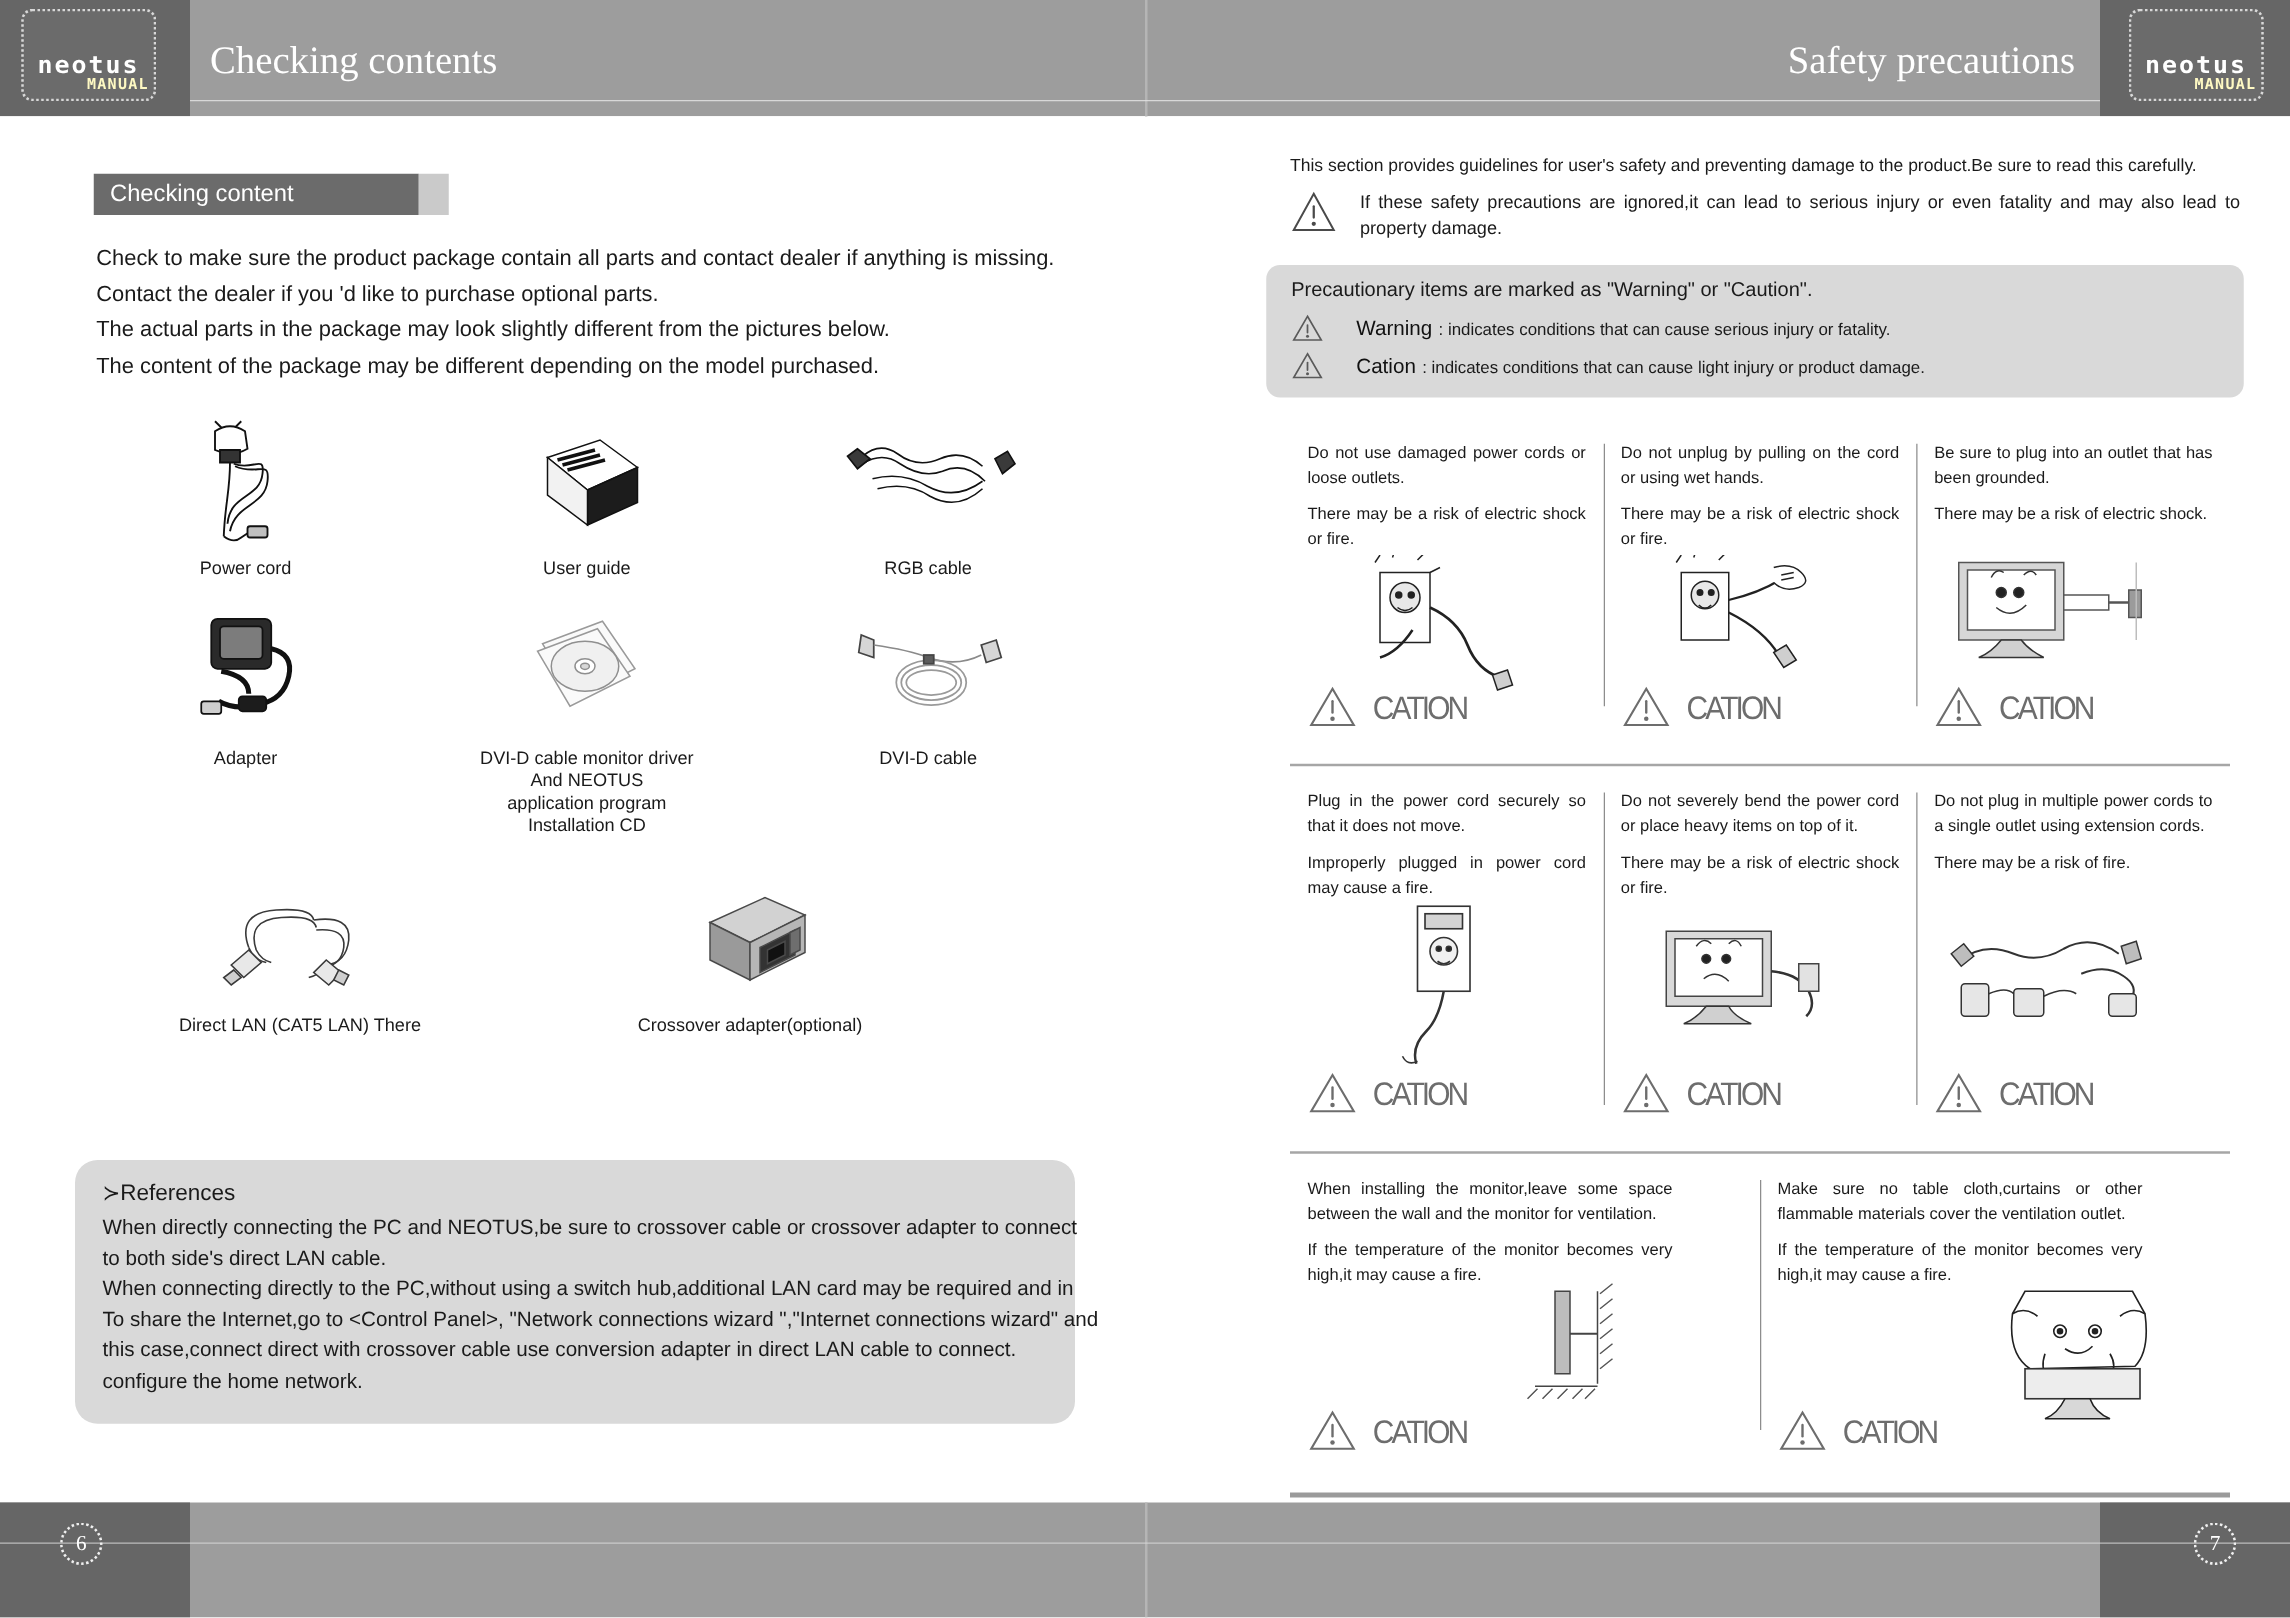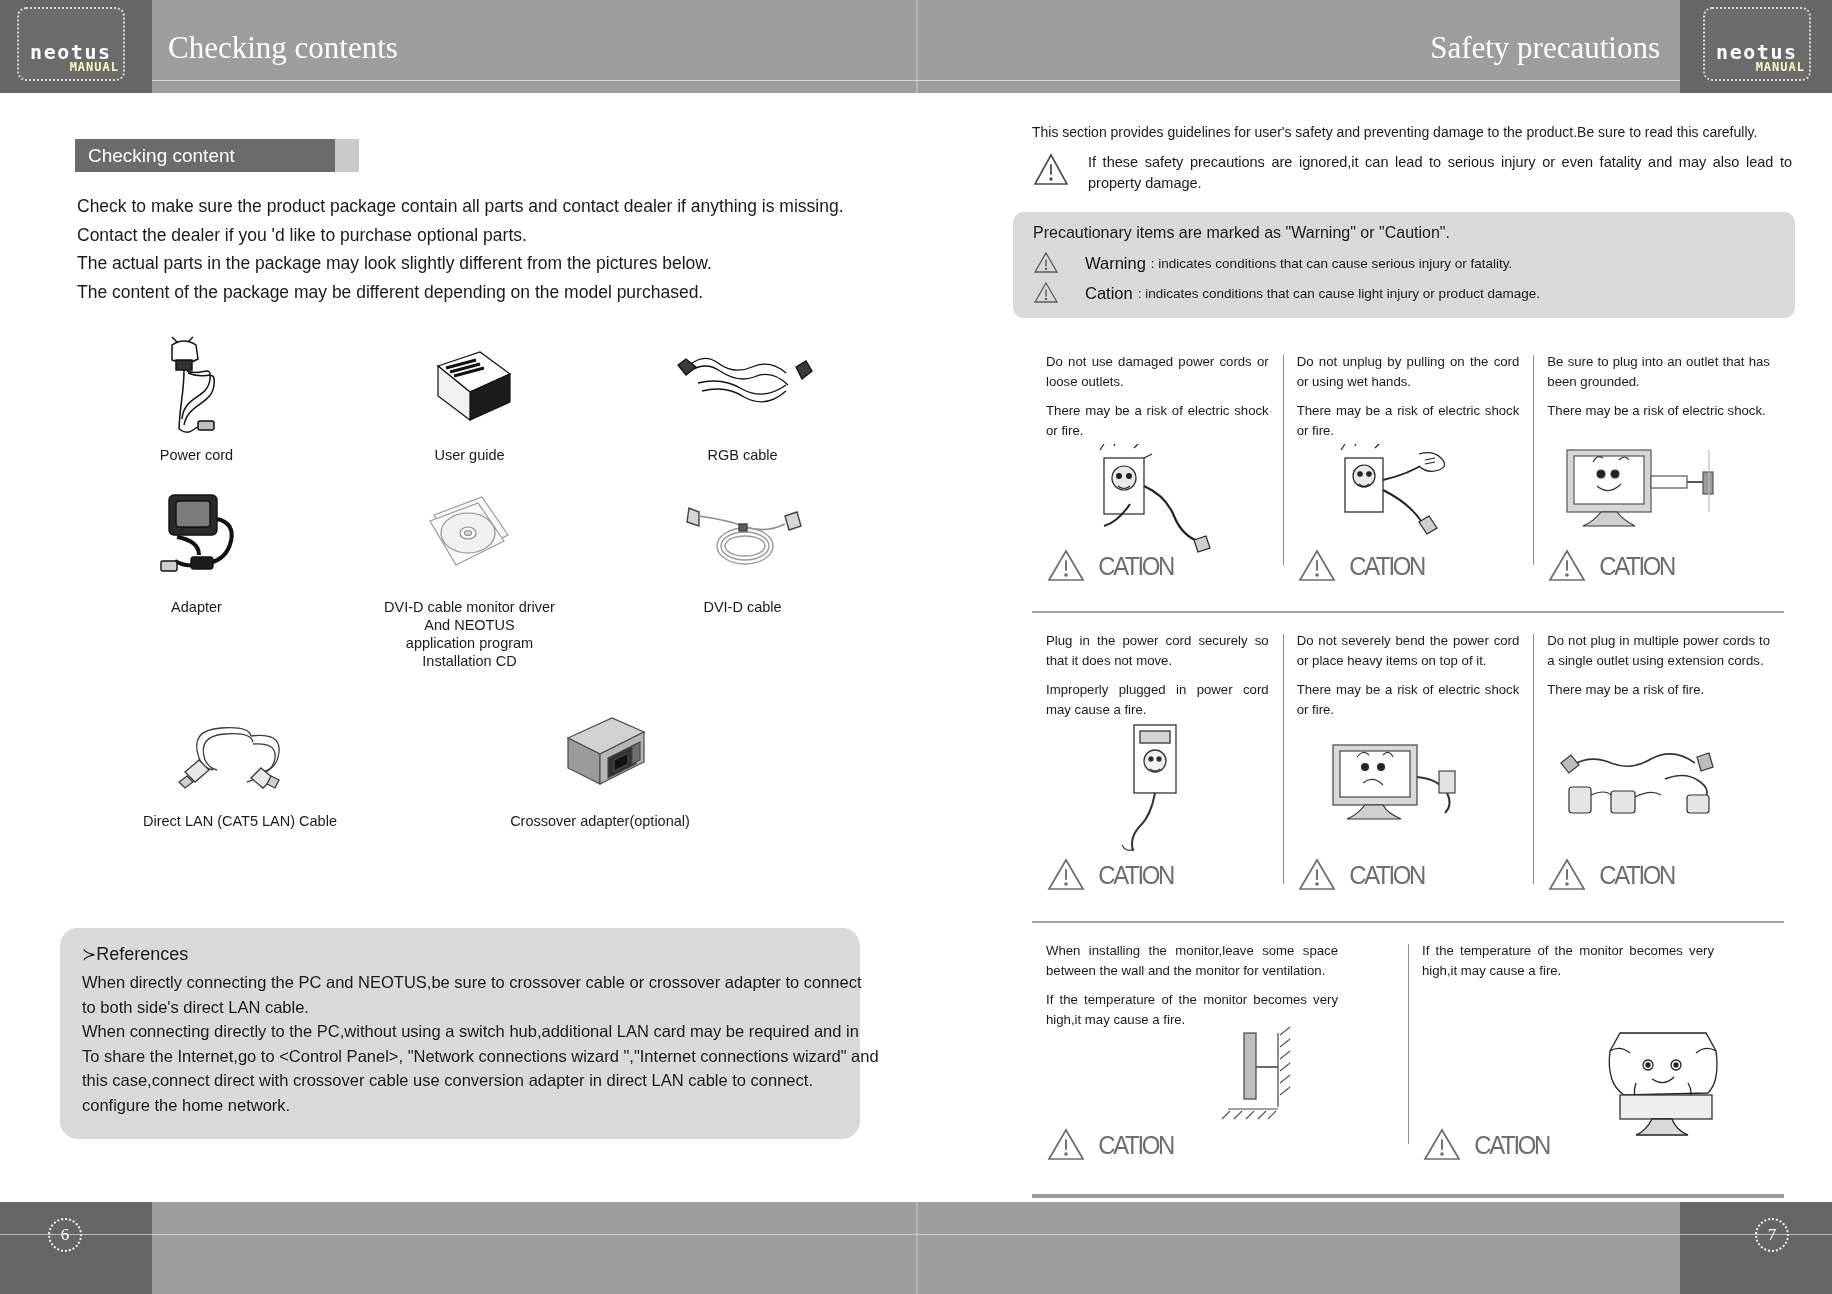--- a/index.html
+++ b/index.html
@@ -103,21 +103,21 @@
     position:absolute;left:1013px;top:212px;width:782px;height:106px;
     background:#d9d9d9;border-radius:11px;box-sizing:border-box;padding:12px 20px 0 20px;
   }
   .pp-head{font-size:16px;color:#1a1a1a;margin-bottom:9px;}
   .pp-line{display:flex;align-items:center;margin-bottom:6px;}
   .pp-strong{font-size:16.5px;color:#111;margin-left:26px;}
   .pp-rest{font-size:13.5px;color:#1a1a1a;margin-left:5px;}
 
   
   .cgrid{position:absolute;left:1032px;top:352px;width:752px;}
-  .crow{display:flex;position:relative;}
+  .crow{display:flex;position:relative;justify-content:flex-end;}
   .crow.r1{height:259px;}
   .crow.r2{height:290px;}
   .crow.r3{height:253px;}
   .ccell{position:relative;box-sizing:border-box;padding:0 14px 0 14px;}
   .ccell.w3{width:250.66px;}
   .ccell.w2{width:376px;}
   .vdiv{position:absolute;left:0;top:3px;width:1px;height:210px;background:#8d8d8d;}
   .vdiv.tall{height:250px;}
   .hdiv{height:2px;background:#a6a6a6;width:752px;}
   .hdiv.thick{height:4px;background:#9b9b9b;}
@@ -285,21 +285,21 @@
               <path d="M88 34 q24 -2 22 14 q-2 14 -16 16"></path>
               <path d="M34 48 q4 10 14 12 M40 50 q4 8 12 10"></path>
               <path d="M96 64 q-6 6 -14 8"></path>
               <path d="M20 62 l14 -12 l10 10 l-14 12 z" fill="#e8e8e8"></path>
               <path d="M22 66 l-8 6 l6 6 l8 -6 z" fill="#cfcfcf"></path>
               <path d="M96 58 l12 10 l-10 10 l-12 -10 z" fill="#e8e8e8"></path>
               <path d="M106 66 l8 4 l-4 8 l-8 -4 z" fill="#cfcfcf"></path>
             </g>
           </svg>
         </div>
-        <div class="part-label">Direct LAN (CAT5 LAN) Cable</div>
+        <div class="part-label">Direct LAN (CAT5 LAN) There</div>
       </div>
 
       <div class="part" style="width:360px;">
         <div class="part-art">
           <svg width="120" height="86" viewBox="0 0 120 86">
             <g stroke="#4a4a4a" stroke-width="1.2">
               <path d="M28 30 L72 10 L104 24 L60 46 Z" fill="#d2d2d2"></path>
               <path d="M28 30 L60 46 L60 76 L28 60 Z" fill="#9a9a9a"></path>
               <path d="M60 46 L104 24 L104 54 L60 76 Z" fill="#b6b6b6"></path>
               <path d="M68 50 L96 36 L96 56 L68 70 Z" fill="#333"></path>
@@ -593,20 +593,21 @@
             <path d="M20 13 v9" stroke="#6d6d6d" stroke-width="1.9" stroke-linecap="round"></path>
             <circle cx="20" cy="27" r="1.8" fill="#6d6d6d"></circle>
           </svg>
           <span class="cation-word">CATION</span>
         </div>
       </div>
 
       <div class="ccell w2">
         <div class="vdiv" style="height:200px;"></div>
         <div class="ctext" style="width:292px;">
+          <p class="just">Make sure no table cloth,curtains or other flammable materials cover the ventilation outlet.</p>
           <p>If the temperature of the monitor becomes very high,it may cause a fire.</p>
         </div>
         <div class="cart">
           <svg width="180" height="140" viewBox="0 0 180 140" style="position:absolute;left:172px;top:76px;">
             <g stroke="#222" stroke-width="1.3" fill="none">
               <path d="M30 34 L40 16 L126 16 L136 34 q4 30 -8 42 L44 78 q-18 -12 -14 -44 z" fill="#fff"></path>
               <path d="M30 34 q10 -6 20 2 M136 34 q-10 -6 -20 2"></path>
               <circle cx="68" cy="48" r="5" fill="none"></circle>
                 <circle cx="96" cy="48" r="5" fill="none"></circle>
               <circle cx="68" cy="48" r="2" fill="#222"></circle>

